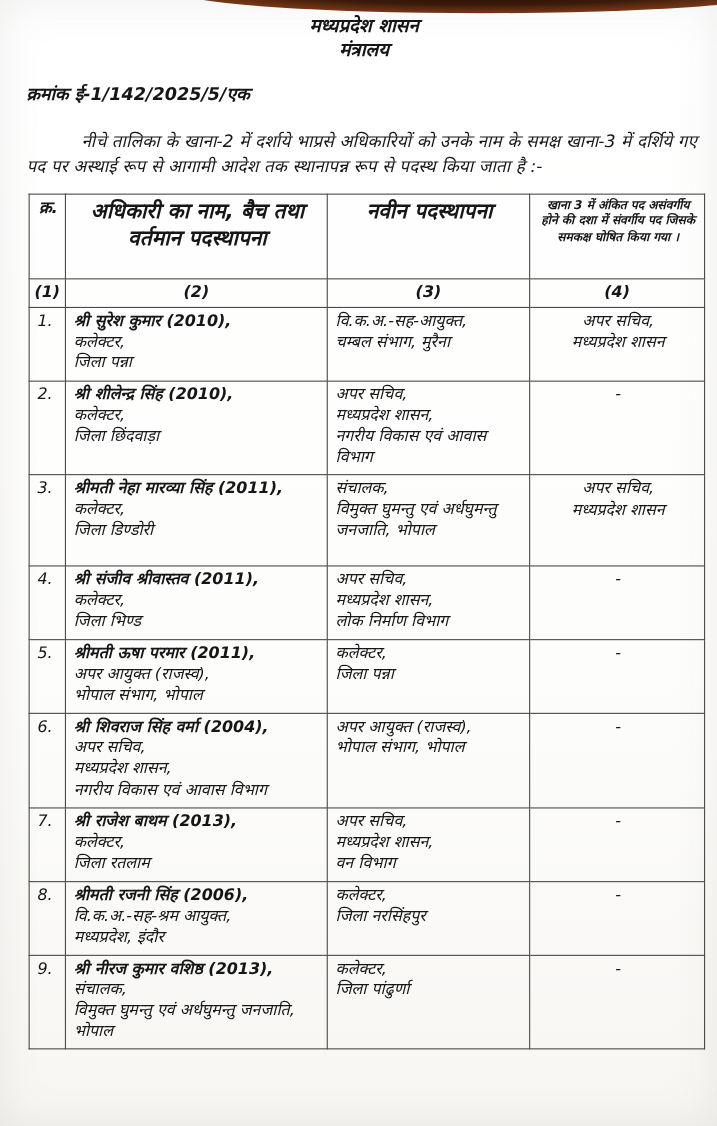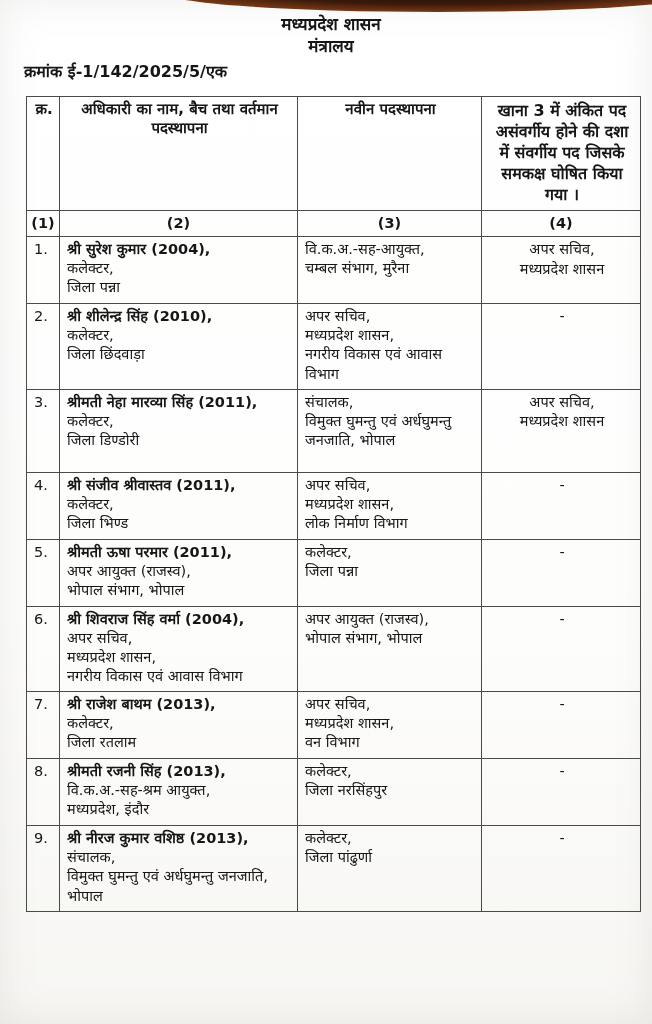--- a/index.html
+++ b/index.html
@@ -31,34 +31,35 @@
     border-radius: 50%;
     background: radial-gradient(ellipse at center,
         #1f0d05 0%, #3a1a0a 45%, #7b3a17 72%, #a85a26 88%, #c98a4f 96%, rgba(201,138,79,0) 100%);
     filter: blur(0.4px);
   }
   .content {
     position: absolute;
     top: 14px;
     left: 24px;
     right: 14px;
+    font-style: italic;
   }
   .title-block {
     text-align: center;
     font-weight: bold;
     line-height: 1.28;
   }
   .title-line { font-size: 17px; }
   .ref-row {
     display: flex;
     justify-content: space-between;
     align-items: flex-end;
     font-weight: bold;
     font-size: 16px;
-    margin-top: 2px;
+    margin-top: 16px;
   }
   .intro {
     margin-top: 22px;
     font-size: 15.5px;
     line-height: 1.42;
     text-indent: 50px;
     letter-spacing: 0.1px;
   }
   table.order {
     margin-top: 14px;
@@ -75,23 +76,23 @@
     line-height: 1.32;
   }
   th.h-main {
     font-weight: bold;
     text-align: center;
     font-size: 15px;
     padding-top: 6px;
     height: 68px;
     margin-left: 48px;
   }
-  th.h-wide { font-size: 15px; }
+  th.h-wide { font-size: 19px; }
   th.h-small {
-    font-size: 16px;
+    font-size: 11px;
     line-height: 1.3;
     padding-top: 4px;
   }
   tr.colnums td {
     font-weight: bold;
     text-align: center;
     padding: 3px 2px;
     font-size: 14.5px;
   }
   td.c-sno { text-align: left; padding-left: 6px; }
@@ -111,20 +112,21 @@
 
     <div class="title-block">
       <div class="title-line">मध्यप्रदेश शासन</div>
       <div class="title-line">मंत्रालय</div>
     </div>
 
     <div class="ref-row">
       <span>क्रमांक ई-1/142/2025/5/एक</span>
     </div>
 
+    <div class="intro">नीचे तालिका के खाना-2 में दर्शाये भाप्रसे अधिकारियों को उनके नाम के समक्ष खाना-3  में दर्शिये गए पद पर अस्थाई रूप से आगामी आदेश तक स्थानापन्न रूप से पदस्थ किया जाता है :-</div>
 
     <table class="order">
       <colgroup>
         <col style="width:33px">
         <col style="width:238px">
         <col style="width:184px">
         <col style="width:159px">
       </colgroup>
       <thead>
         <tr>
@@ -137,21 +139,21 @@
           <td>(1)</td>
           <td>(2)</td>
           <td>(3)</td>
           <td>(4)</td>
         </tr>
       </thead>
       <tbody>
           <tr class="row-mid">
     <td class="c-sno">1.</td>
     <td class="c-officer">
-              <div class="line name">श्री सुरेश कुमार (2004),</div>
+              <div class="line name">श्री सुरेश कुमार (2010),</div>
               <div class="line">कलेक्टर,</div>
               <div class="line">जिला पन्ना</div>
             </td>
     <td class="c-posting">
               <div class="line">वि.क.अ.-सह-आयुक्त,</div>
               <div class="line">चम्बल संभाग, मुरैना</div>
             </td>
     <td class="c-equiv">
               <div class="line">अपर सचिव,</div>
               <div class="line">मध्यप्रदेश शासन</div>
@@ -249,21 +251,21 @@
               <div class="line">मध्यप्रदेश शासन,</div>
               <div class="line">वन विभाग</div>
             </td>
     <td class="c-equiv">
               <div class="line">-</div>
             </td>
   </tr>
           <tr class="row-mid">
     <td class="c-sno">8.</td>
     <td class="c-officer">
-              <div class="line name">श्रीमती रजनी सिंह (2013),</div>
+              <div class="line name">श्रीमती रजनी सिंह (2006),</div>
               <div class="line">वि.क.अ.-सह-श्रम आयुक्त,</div>
               <div class="line">मध्यप्रदेश, इंदौर</div>
             </td>
     <td class="c-posting">
               <div class="line">कलेक्टर,</div>
               <div class="line">जिला नरसिंहपुर</div>
             </td>
     <td class="c-equiv">
               <div class="line">-</div>
             </td>

